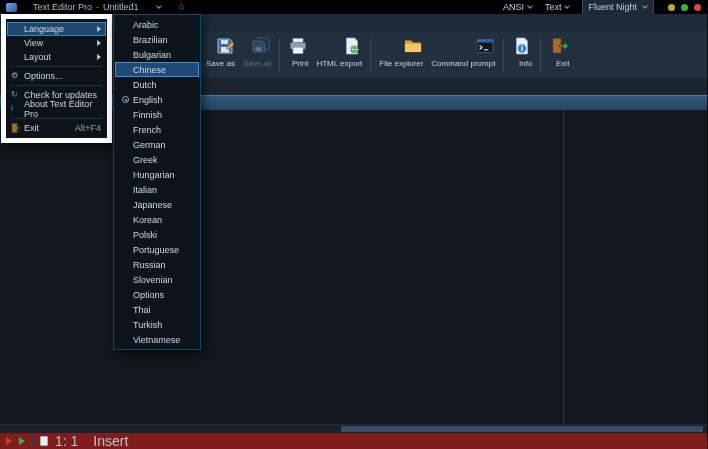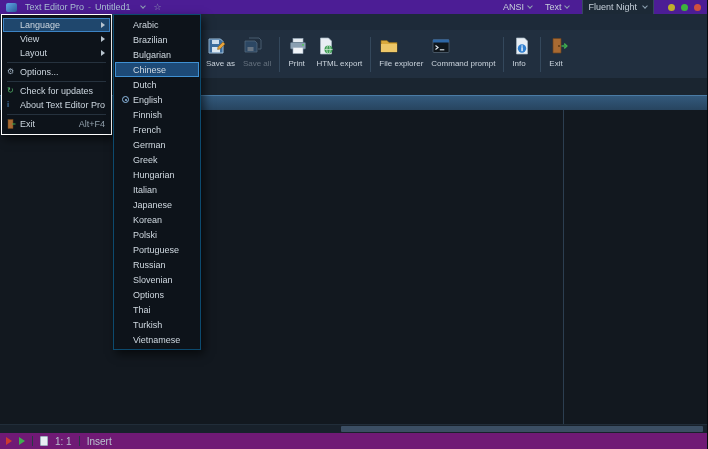--- a/index.html
+++ b/index.html
@@ -1,65 +1,65 @@
 <!DOCTYPE html>
 <html><head>
 <meta charset="utf-8">
 <style>
   *{box-sizing:border-box;margin:0;padding:0}
   html,body{width:708px;height:449px;overflow:hidden}
   body{font-family:"Liberation Sans",sans-serif;background:#151c24;color:#cdd6de;position:relative}
   .screen{width:708px;height:449px;display:flex;flex-direction:column;position:relative;border-right:1px solid #060a0e}
 
   
-  .titlebar{height:14px;background:#4c1d95;display:flex;align-items:center;padding:0 6px;font-size:9px;gap:8px;flex:none}
+  .titlebar{height:14px;background:#000000;display:flex;align-items:center;padding:0 6px;font-size:9px;gap:16px;flex:none}
   .app-icon{width:11px;height:9px;border-radius:2px;background:linear-gradient(135deg,#63a7e6,#2b5f9f);flex:none}
   .tb-title{color:#a9bfd2;display:flex;gap:4px;align-items:center;white-space:nowrap}
   .chev{display:inline-block;width:4px;height:4px;border-right:1px solid #8fa2b2;border-bottom:1px solid #8fa2b2;transform:rotate(45deg);margin:0 1px 2px 2px}
   .star{color:#93a5b5;font-size:9px;line-height:9px}
   .tb-right{margin-left:auto;display:flex;align-items:center;gap:12px}
   .tb-select{display:flex;align-items:center;gap:2px;color:#c6d0da;cursor:default;white-space:nowrap}
   .theme-select{border:1px solid #35495c;background:#1c2936;border-radius:2px;height:28px;padding:0 5px;display:flex;align-items:center;gap:4px}
   .dots{display:flex;gap:6px;margin-left:2px}
   .dot{width:7px;height:7px;border-radius:50%}
   .dot-yellow{background:#bfae2c}.dot-green{background:#3db43d}.dot-red{background:#d2503e}
 
   
   .menubar{height:16px;background:#1d2a39;display:flex;align-items:flex-end;padding-left:80px;font-size:9px;flex:none}
   .menu-tab{padding:2px 11px 3px;color:#d6dee5;background:#27384c;border:1px solid #33485f;border-bottom:none;border-radius:2px 2px 0 0}
 
   
   .toolbar{height:48px;background:#212f3f;display:flex;align-items:stretch;padding:3px 0 2px 202px;flex:none}
-  .tbtn{display:flex;flex-direction:column;align-items:flex-start;gap:3px;padding:3px 4px 1px;font-size:8px;color:#ccd5de;border-radius:2px;white-space:nowrap}
+  .tbtn{display:flex;flex-direction:column;align-items:flex-end;gap:3px;padding:3px 4px 1px;font-size:8px;color:#ccd5de;border-radius:2px;white-space:nowrap}
   .tbtn svg{width:20px;height:20px;display:block}
   .tbtn.disabled{opacity:.38}
   .icon-row{display:flex;align-items:center;gap:3px}
   .tsep{width:1px;background:#34485c;margin:4px 4px 4px 4px}
 
   
   .docstrip{height:17px;background:#1a2530;flex:none}
   .bluebar{height:15px;background:linear-gradient(#33597c,#27445f);border-top:1px solid #4a7ba4;flex:none}
 
   
   .editor{height:314px;background:#12181f;position:relative;flex:none}
   .vsplit{position:absolute;left:563px;top:0;bottom:0;width:1px;background:#2c3e50}
 
   
   .hscroll{height:9px;background:#18212b;border-top:1px solid #212d39;position:relative;flex:none}
   .hthumb{position:absolute;left:341px;right:4px;top:1px;bottom:1px;background:#3b4e63;border-radius:1px}
 
   
-  .statusbar{height:16px;background:#701a75;display:flex;align-items:center;font-size:10px;color:#b9c4ce;gap:7px;padding:0 6px;flex:none}
+  .statusbar{height:16px;background:#7f1d1d;display:flex;align-items:center;font-size:14px;color:#b9c4ce;gap:7px;padding:0 6px;flex:none}
   .tri{width:0;height:0;border-top:4px solid transparent;border-bottom:4px solid transparent;border-left:6px solid #cc3b2f}
   .tri.green{border-left-color:#3fae4f}
   .ssep{width:1px;height:10px;background:#2a3845}
   .docico{width:8px;height:10px;background:#e8eef4;border:1px solid #9fb0bf;border-radius:1px}
 
   
-  .menu-popup{position:absolute;left:1px;top:14px;width:111px;background:#0d131a;border:1px solid #ffffff;box-shadow:3px 4px 9px rgba(0,0,0,.6);z-index:20;padding:3px 1px;font-size:9px}
+  .menu-popup{position:absolute;left:1px;top:14px;width:111px;background:#0d131a;border:5px solid #ffffff;box-shadow:3px 4px 9px rgba(0,0,0,.6);z-index:20;padding:3px 1px;font-size:9px}
   .mitem{height:14px;display:flex;align-items:center;padding:0 5px 0 4px;color:#ccd6df}
   .mitem .gut{width:13px;flex:none;display:flex;align-items:center;justify-content:flex-start;font-size:8px;line-height:8px}
   .mitem.hl{background:#1f476d;box-shadow:inset 0 0 0 1px #3c83c4}
   .msep{height:1px;background:#26323e;margin:2px 4px}
   .marrow{margin-left:auto;width:0;height:0;border-top:3px solid transparent;border-bottom:3px solid transparent;border-left:4px solid #b8c4ce}
   .shortcut{margin-left:auto;color:#93a1ad}
   .icon-gear{color:#9fb0bf}.icon-upd{color:#53b267}.icon-info{color:#5aa2e0}
 
   .sub-popup{position:absolute;left:113px;top:14px;width:88px;background:#0d131a;border:1px solid #0c4a6e;box-shadow:3px 4px 9px rgba(0,0,0,.6);z-index:21;padding:2px 1px;font-size:9px}
   .sitem{height:15px;display:flex;align-items:center;padding:0 4px 0 3px;color:#d0d9e1}

